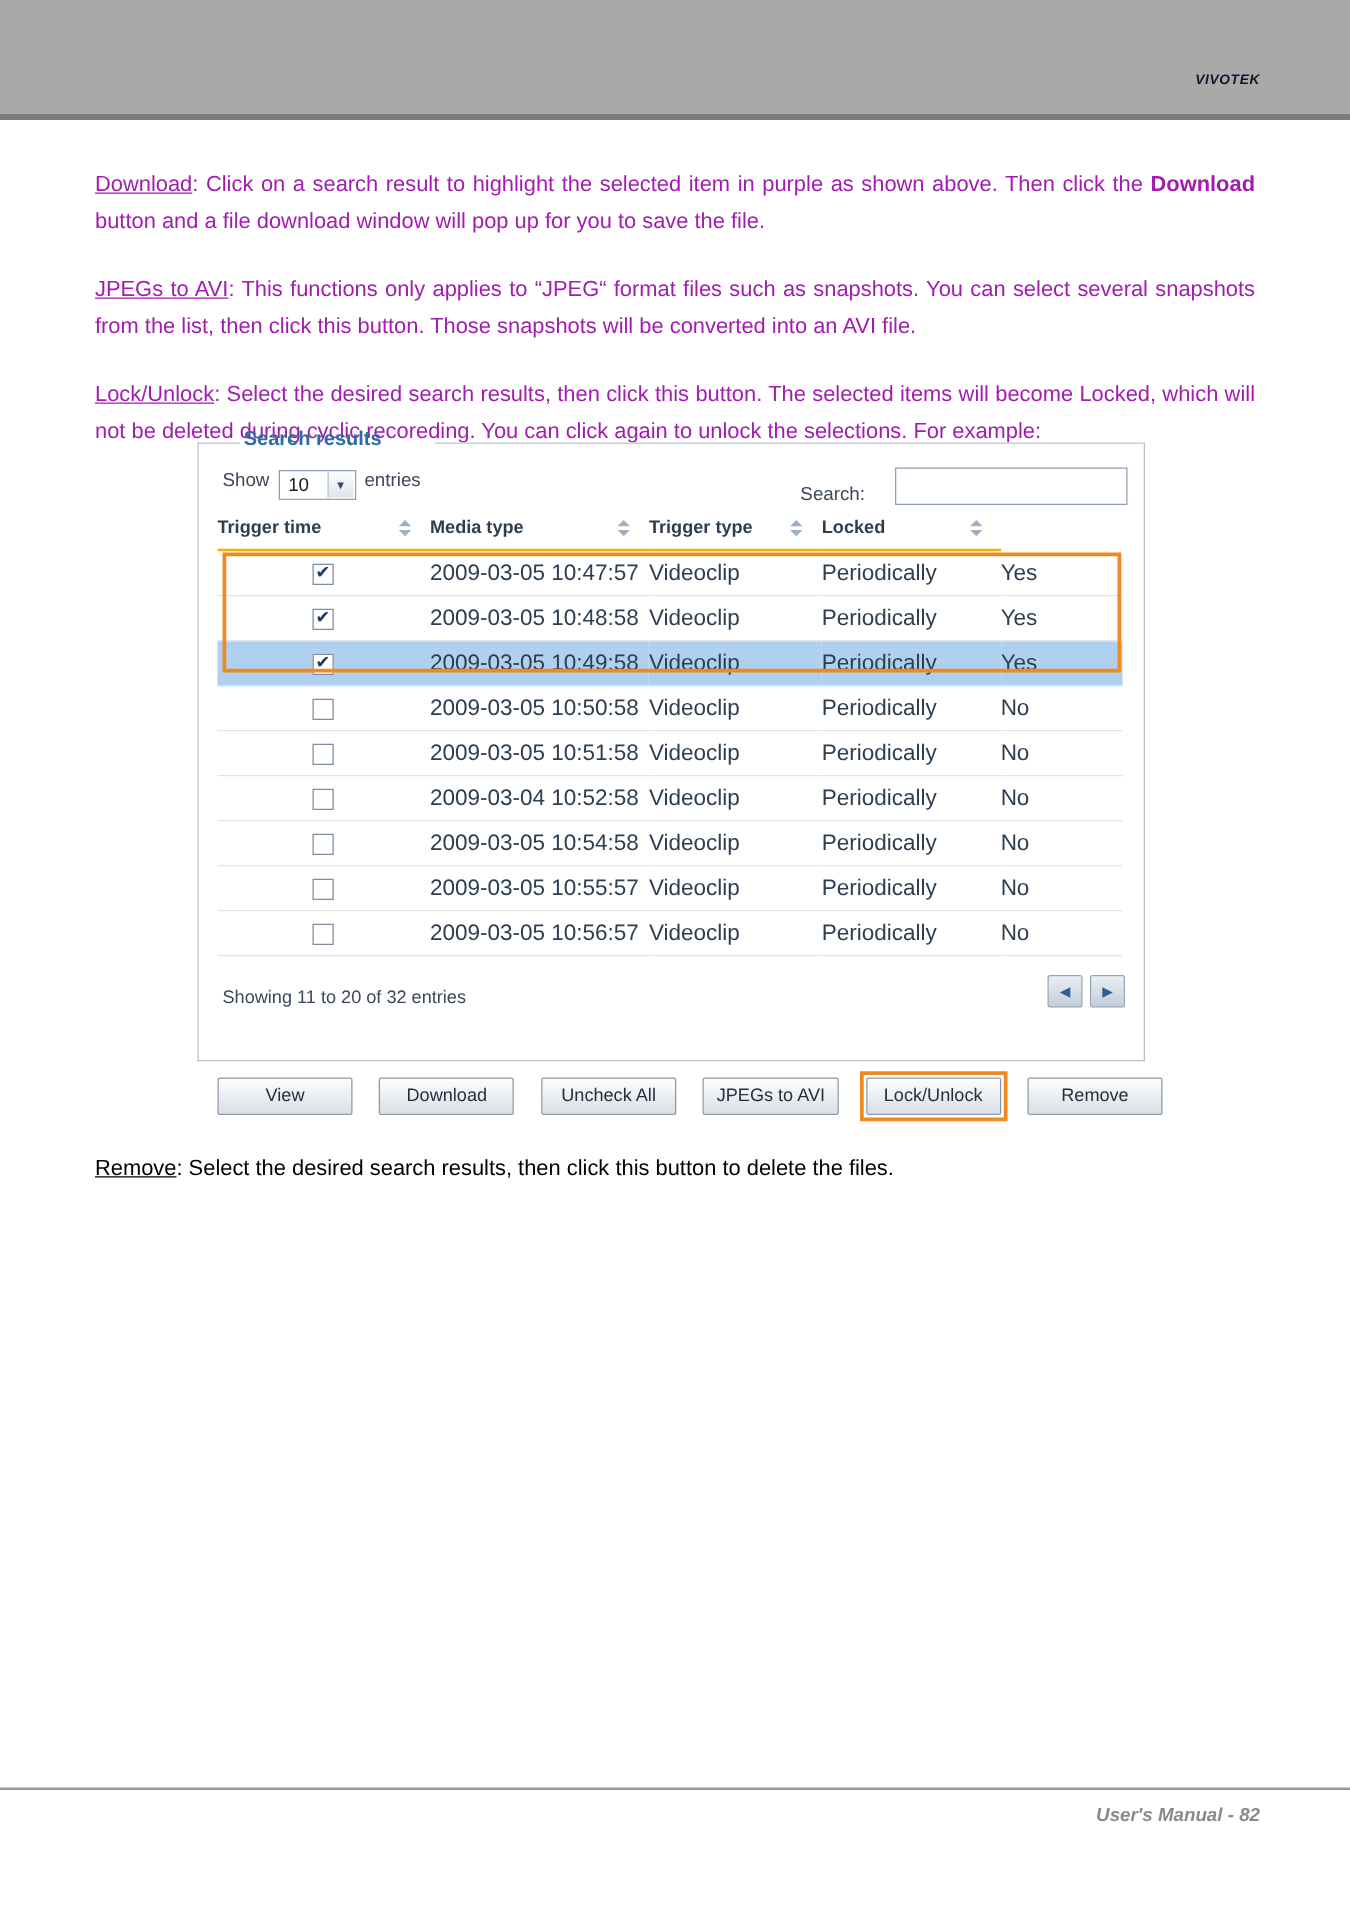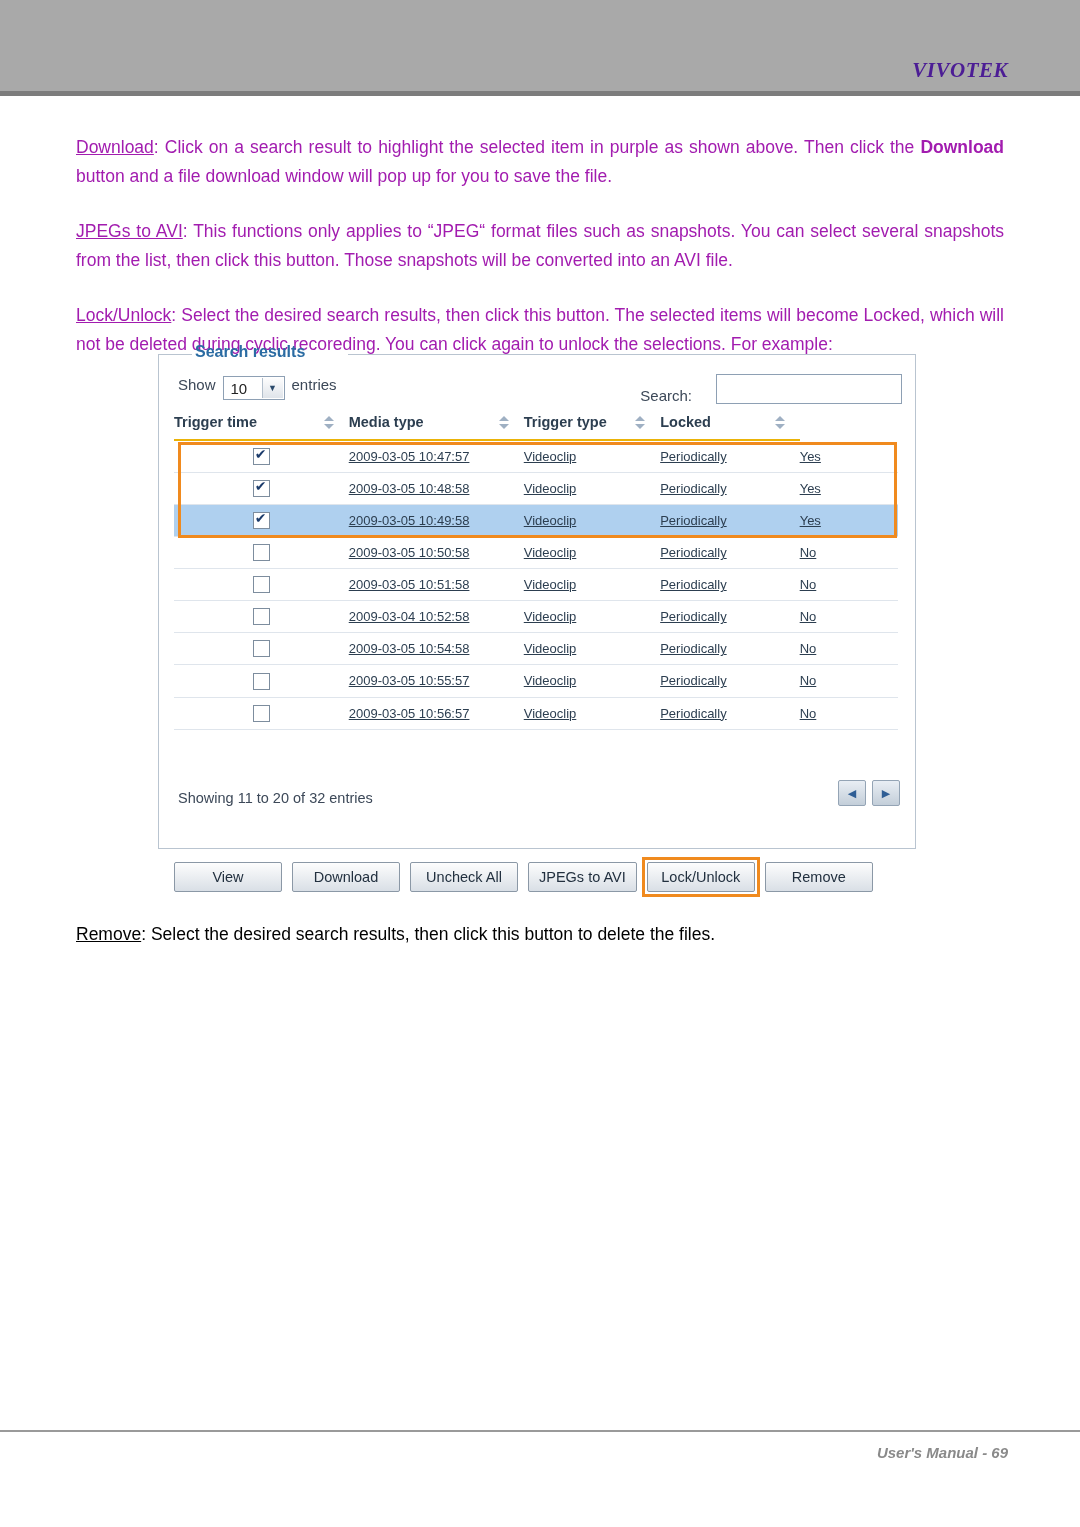--- a/index.html
+++ b/index.html
@@ -11,22 +11,22 @@
     position:relative;
     overflow:hidden;
   }
   
   .page-header{
     position:absolute; left:0; top:0; width:1080px; height:91px;
     background:#a9a9a9;
   }
   .brand{
     position:absolute; right:72px; top:58px;
-    font-style:italic; font-weight:bold; font-size:21px;
-    color:#4c1d95; letter-spacing:0.5px;font-family:Liberation Serif, serif;
+    font-style:italic; font-weight:bold; font-size:11px;
+    color:#0f172a; letter-spacing:0.5px;
   }
   .header-rule{
     position:absolute; left:0; top:91px; width:1080px; height:5px;
     background:#7c7c7c;
   }
   
   .content{
     position:absolute; left:76px; top:133px; width:928px;
   }
   p.para{
@@ -101,24 +101,23 @@
     position:absolute; right:14px; top:8px;
     width:11px; height:13px;
     display:flex; flex-direction:column; justify-content:space-between;
   }
   .tri-up, .tri-dn{
     width:0; height:0; border-left:5px solid transparent; border-right:5px solid transparent;
   }
   .tri-up{ border-bottom:5px solid #9fb0c3; }
   .tri-dn{ border-top:5px solid #9fb0c3; }
   table.results td{
-    font-size:13px; color:#2c3e50;
+    font-size:18px; color:#2c3e50;
     padding:7px 0; border-bottom:1px solid #dfe5ec;
     vertical-align:middle;
-    text-decoration:underline;
   }
   tr.sel td{ background:#afd0ef; }
   td.c-check{ width:60px; text-align:center; }
   td.c-time, th.c-time{ width:210px; }
   th.c-time{ padding-left:62px; }
   td.c-time{ padding-left:62px; }
   td.c-media, th.c-media{ width:155px; }
   td.c-trig, th.c-trig{ width:160px; }
   td.c-lock, th.c-lock{ width:120px; }
   th.c-media, th.c-trig{ text-align:left; }
@@ -147,21 +146,21 @@
     display:flex; align-items:center; justify-content:center;
     color:#2f5e95; font-size:11px;
   }
   .hl-box{
     position:absolute; left:20px; top:102px; width:719px; height:96px;
     border:3px solid #f08a1e; box-sizing:border-box;
     pointer-events:none;
   }
   .btn-row{
     position:absolute; left:0; top:522px; width:756px;
-    display:flex; gap:10px; padding-left:16px;
+    display:flex; gap:10px; padding-left:16px;justify-content:space-between;
   }
   .btn{
     height:28px; min-width:86px; padding:0 10px;
     background:linear-gradient(#fdfdfd,#d9dfe6);
     border:1px solid #8b98a6; border-radius:2px;
     font-size:14.5px; color:#22303f;
     display:flex; align-items:center; justify-content:center;
   }
   .btn-wrap{ position:relative; display:inline-block; }
   .btn-hl{
@@ -355,13 +354,13 @@
         <div class="btn">Remove</div>
       </span>
     </div>
 </div>
 
 <div class="after-text">
   <span class="u">Remove</span><span>: Select the desired search results, then click this button to delete the files.</span>
 </div>
 
 <div class="footer-rule"></div>
-<div class="footer-txt">User's Manual - 69</div>
+<div class="footer-txt">User's Manual - 82</div>
 
 </body></html>

